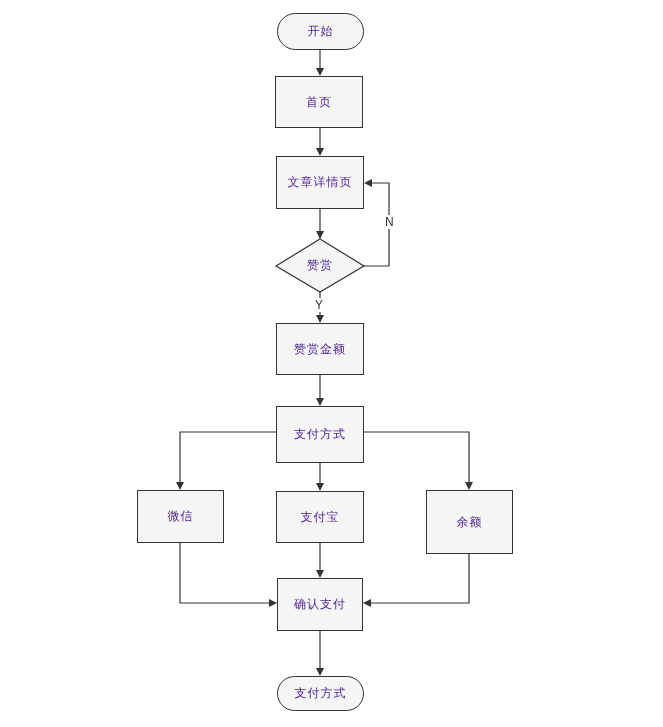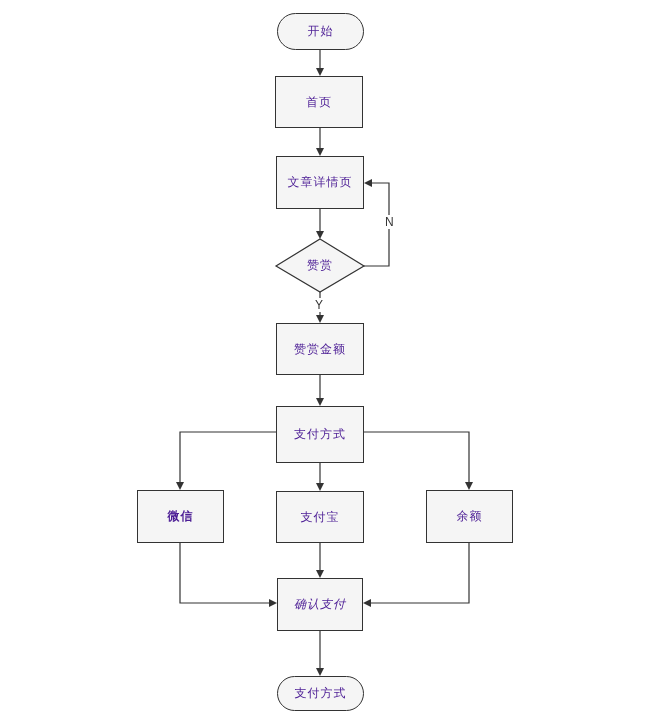--- a/index.html
+++ b/index.html
@@ -28,24 +28,24 @@
   .terminator { border-radius: 19px; }
 
   
   .n-start    { left: 277px; top: 13px;  width: 87px; height: 37px; }
   .n-home     { left: 275px; top: 76px;  width: 88px; height: 52px; text-align: right; }
   .n-article  { left: 276px; top: 156px; width: 88px; height: 53px; text-align: center; }
   .n-decision { left: 276px; top: 239px; width: 88px; height: 53px;
                 background: transparent; border: none; }
   .n-amount   { left: 276px; top: 323px; width: 88px; height: 52px; }
   .n-payment  { left: 276px; top: 406px; width: 88px; height: 57px; }
-  .n-wechat   { left: 137px; top: 490px; width: 87px; height: 53px; font-weight: bold; }
+  .n-wechat   { left: 137px; top: 490px; width: 87px; height: 53px; }
   .n-alipay   { left: 276px; top: 491px; width: 88px; height: 52px; font-family: Liberation Serif, serif; }
-  .n-balance  { left: 426px; top: 490px; width: 87px; height: 53px; }
-  .n-confirm  { left: 277px; top: 578px; width: 86px; height: 53px; font-style: italic; }
+  .n-balance  { left: 426px; top: 490px; width: 87px; height: 64px; }
+  .n-confirm  { left: 277px; top: 578px; width: 86px; height: 53px; }
   .n-success  { left: 277px; top: 676px; width: 87px; height: 35px; border-radius: 18px; }
 
   .edge-label {
     position: absolute;
     font-size: 12px;
     color: #333333;
     background: #ffffff;
     line-height: 12px;
     padding: 1px 2px;
   }

